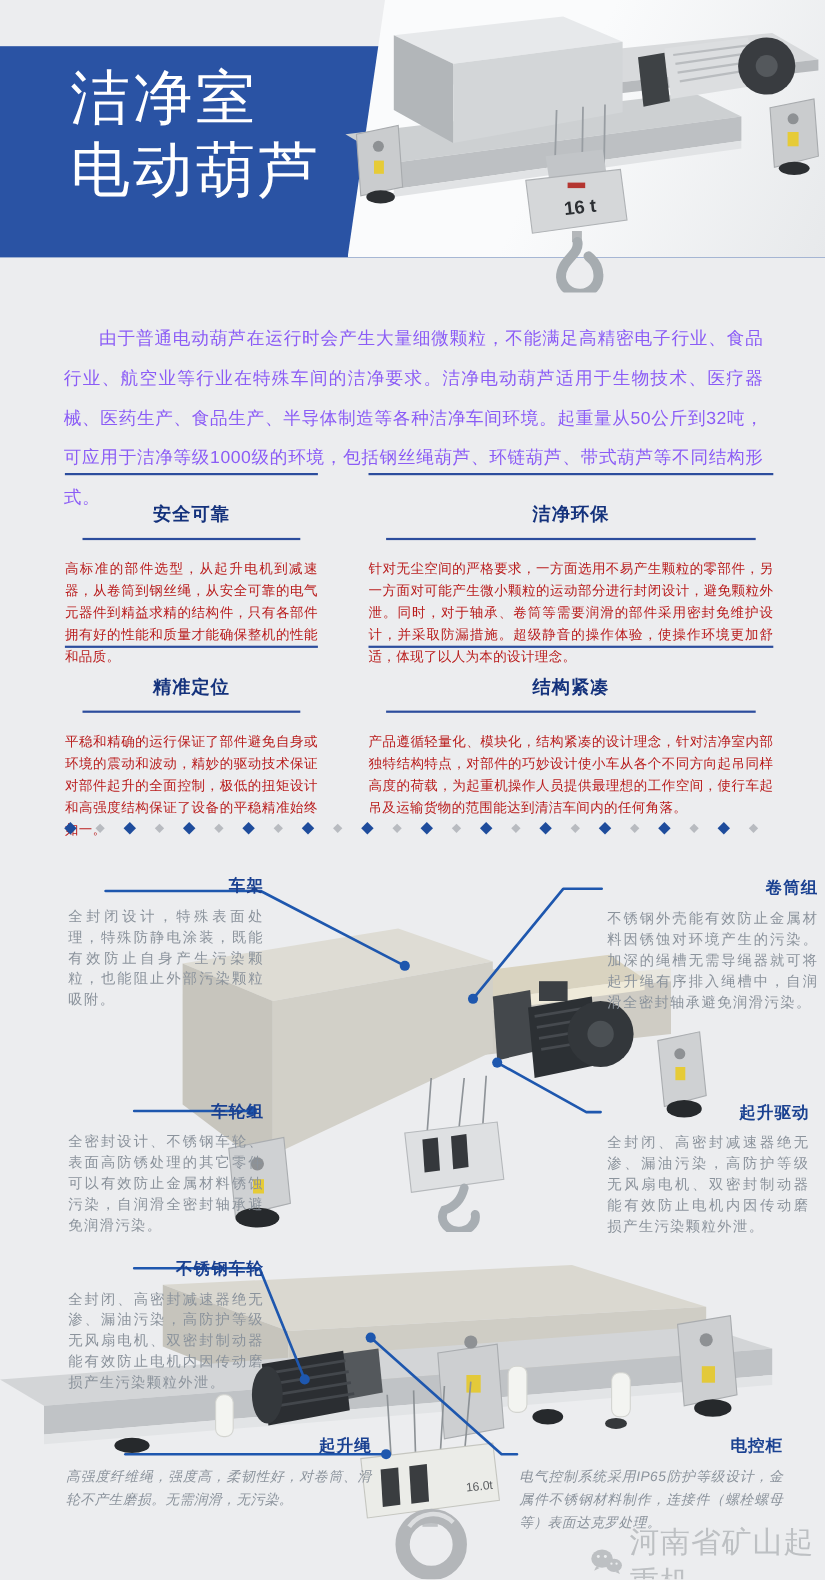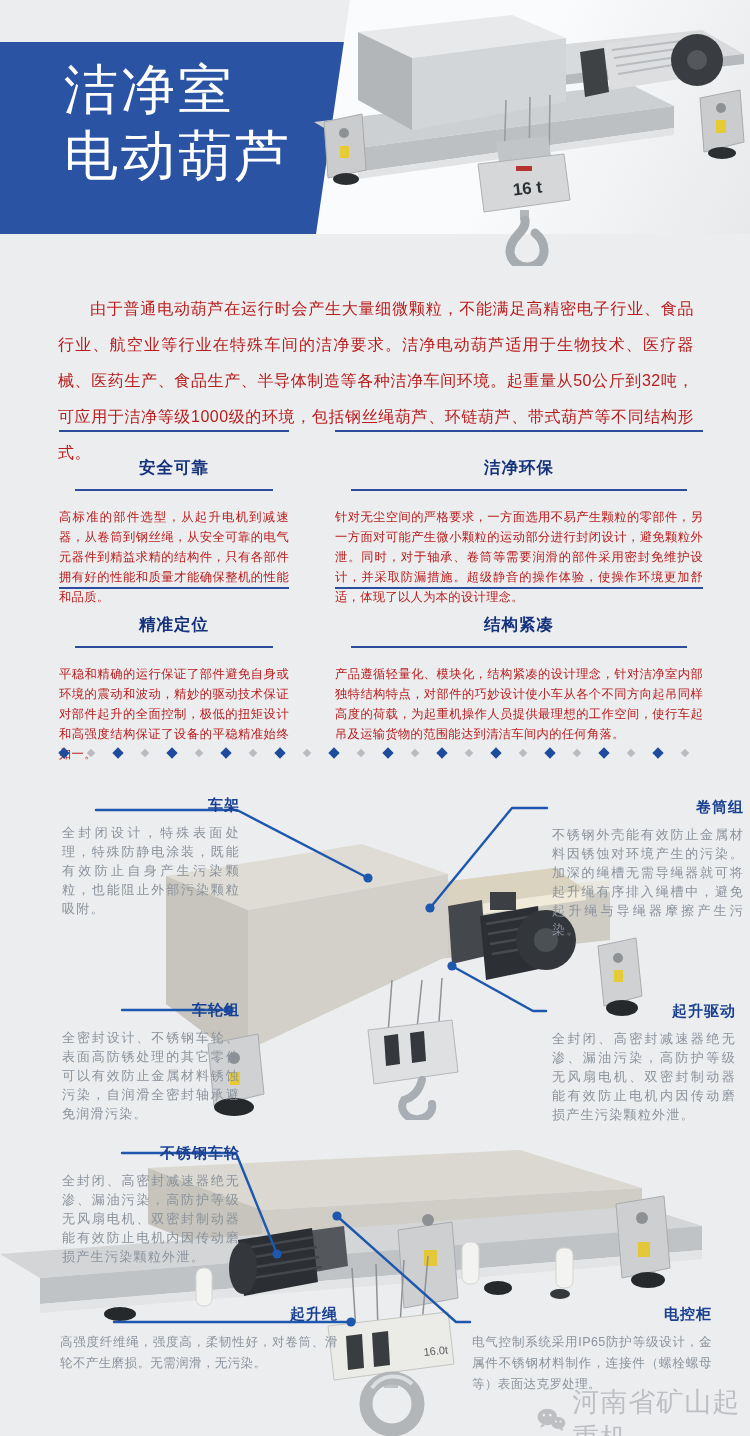--- a/index.html
+++ b/index.html
@@ -8,21 +8,21 @@
   
   .blue-block{position:absolute;left:0;top:42px;width:750px;height:192px;background:#2a53a4;z-index:1;}
   .photo-bg{position:absolute;left:316px;top:0;width:434px;height:234px;z-index:2;
             background:linear-gradient(115deg,#fafbfc 45%,#e7e9eb);
             clip-path:polygon(34px 0,100% 0,100% 100%,0 100%);}
   .top-art{position:absolute;left:300px;top:0;width:450px;height:266px;z-index:3;pointer-events:none;}
   .main-title{position:absolute;left:64px;top:56px;z-index:4;margin:0;color:#ffffff;
               font-size:54px;line-height:66px;font-weight:400;letter-spacing:3px;}
   
   .intro{position:absolute;left:58px;top:291px;width:636px;margin:0;z-index:3;
-         font-size:16px;line-height:36px;color:#b91c1c;text-align:justify;text-indent:32px;letter-spacing:.5px;}
+         font-size:16px;line-height:36px;color:#8b5cf6;text-align:justify;text-indent:32px;letter-spacing:.5px;}
   
   .feat{position:absolute;border-top:2px solid #2c4d9d;z-index:3;}
   .feat h3{margin:16px;padding:9px 0 10px;text-align:center;font-size:16.5px;color:#14327c;
            border-bottom:2px solid #2c4d9d;letter-spacing:1px;font-weight:700;}
   .feat p{margin:11px 0 0;font-size:12.3px;line-height:20px;color:#b91c1c;text-align:justify;letter-spacing:.3px;}
   .f1{left:59px;top:430px;width:230px;} .f2{left:335px;top:430px;width:368px;}
   .f3{left:59px;top:587px;width:230px;} .f4{left:335px;top:587px;width:368px;}
   
   .divider{position:absolute;left:60px;top:747px;width:628px;height:11px;z-index:3;
            display:flex;justify-content:space-between;align-items:center;}
@@ -32,21 +32,21 @@
   
   .co{position:absolute;z-index:6;}
   .co h4{margin:0;font-size:15px;font-weight:700;color:#1a4191;letter-spacing:1px;text-align:right;}
   .co p{margin:8px 0 0;font-size:13px;line-height:19px;color:#8b939c;text-align:justify;letter-spacing:1.3px;}
   .co-frame{left:62px;top:796px;width:178px;}
   .co-drum{left:552px;top:798px;width:192px;}
   .co-wheels{left:62px;top:1001px;width:178px;}
   .co-hoistdrive{left:552px;top:1002px;width:184px;}
   .co-traveldrive{left:62px;top:1144px;width:178px;}
   .co-rope{left:60px;top:1305px;width:278px;}
-  .co-rope p,.co-cabinet p{line-height:21px;letter-spacing:.4px;font-size:12.5px;}
+  .co-rope p,.co-cabinet p{line-height:21px;letter-spacing:.4px;font-size:12.5px;font-style:italic;}
   .co-cabinet{left:472px;top:1305px;width:240px;}
   .mid-art{position:absolute;left:130px;top:828px;width:520px;height:292px;z-index:4;pointer-events:none;}
   .bot-art{position:absolute;left:0;top:1146px;width:750px;height:292px;z-index:4;pointer-events:none;}
   .callout-overlay{position:absolute;left:0;top:0;width:750px;height:1436px;z-index:5;pointer-events:none;}
   
   .watermark{position:absolute;left:536px;top:1384px;z-index:7;display:flex;align-items:center;gap:6px;
              color:#b5b8bb;opacity:.85;}
   .watermark span{font-size:27px;letter-spacing:1px;}
 </style>
 </head>
@@ -228,21 +228,21 @@
       <circle cx="337" cy="1216" r="4.6"></circle>
     </g>
   </svg>
 
   <div class="co co-frame">
     <h4>车架</h4>
     <p>全封闭设计，特殊表面处理，特殊防静电涂装，既能有效防止自身产生污染颗粒，也能阻止外部污染颗粒吸附。</p>
   </div>
   <div class="co co-drum">
     <h4>卷筒组</h4>
-    <p>不锈钢外壳能有效防止金属材料因锈蚀对环境产生的污染。加深的绳槽无需导绳器就可将起升绳有序排入绳槽中，避免起升绳与导绳器摩擦产生污染。</p>
+    <p>不锈钢外壳能有效防止金属材料因锈蚀对环境产生的污染。加深的绳槽无需导绳器就可将起升绳有序排入绳槽中，自润滑全密封轴承避免润滑污染。</p>
   </div>
   <div class="co co-wheels">
     <h4>车轮组</h4>
     <p>全密封设计、不锈钢车轮、表面高防锈处理的其它零件可以有效防止金属材料锈蚀污染，自润滑全密封轴承避免润滑污染。</p>
   </div>
   <div class="co co-hoistdrive">
     <h4>起升驱动</h4>
     <p>全封闭、高密封减速器绝无渗、漏油污染，高防护等级无风扇电机、双密封制动器能有效防止电机内因传动磨损产生污染颗粒外泄。</p>
   </div>
   <div class="co co-traveldrive">

